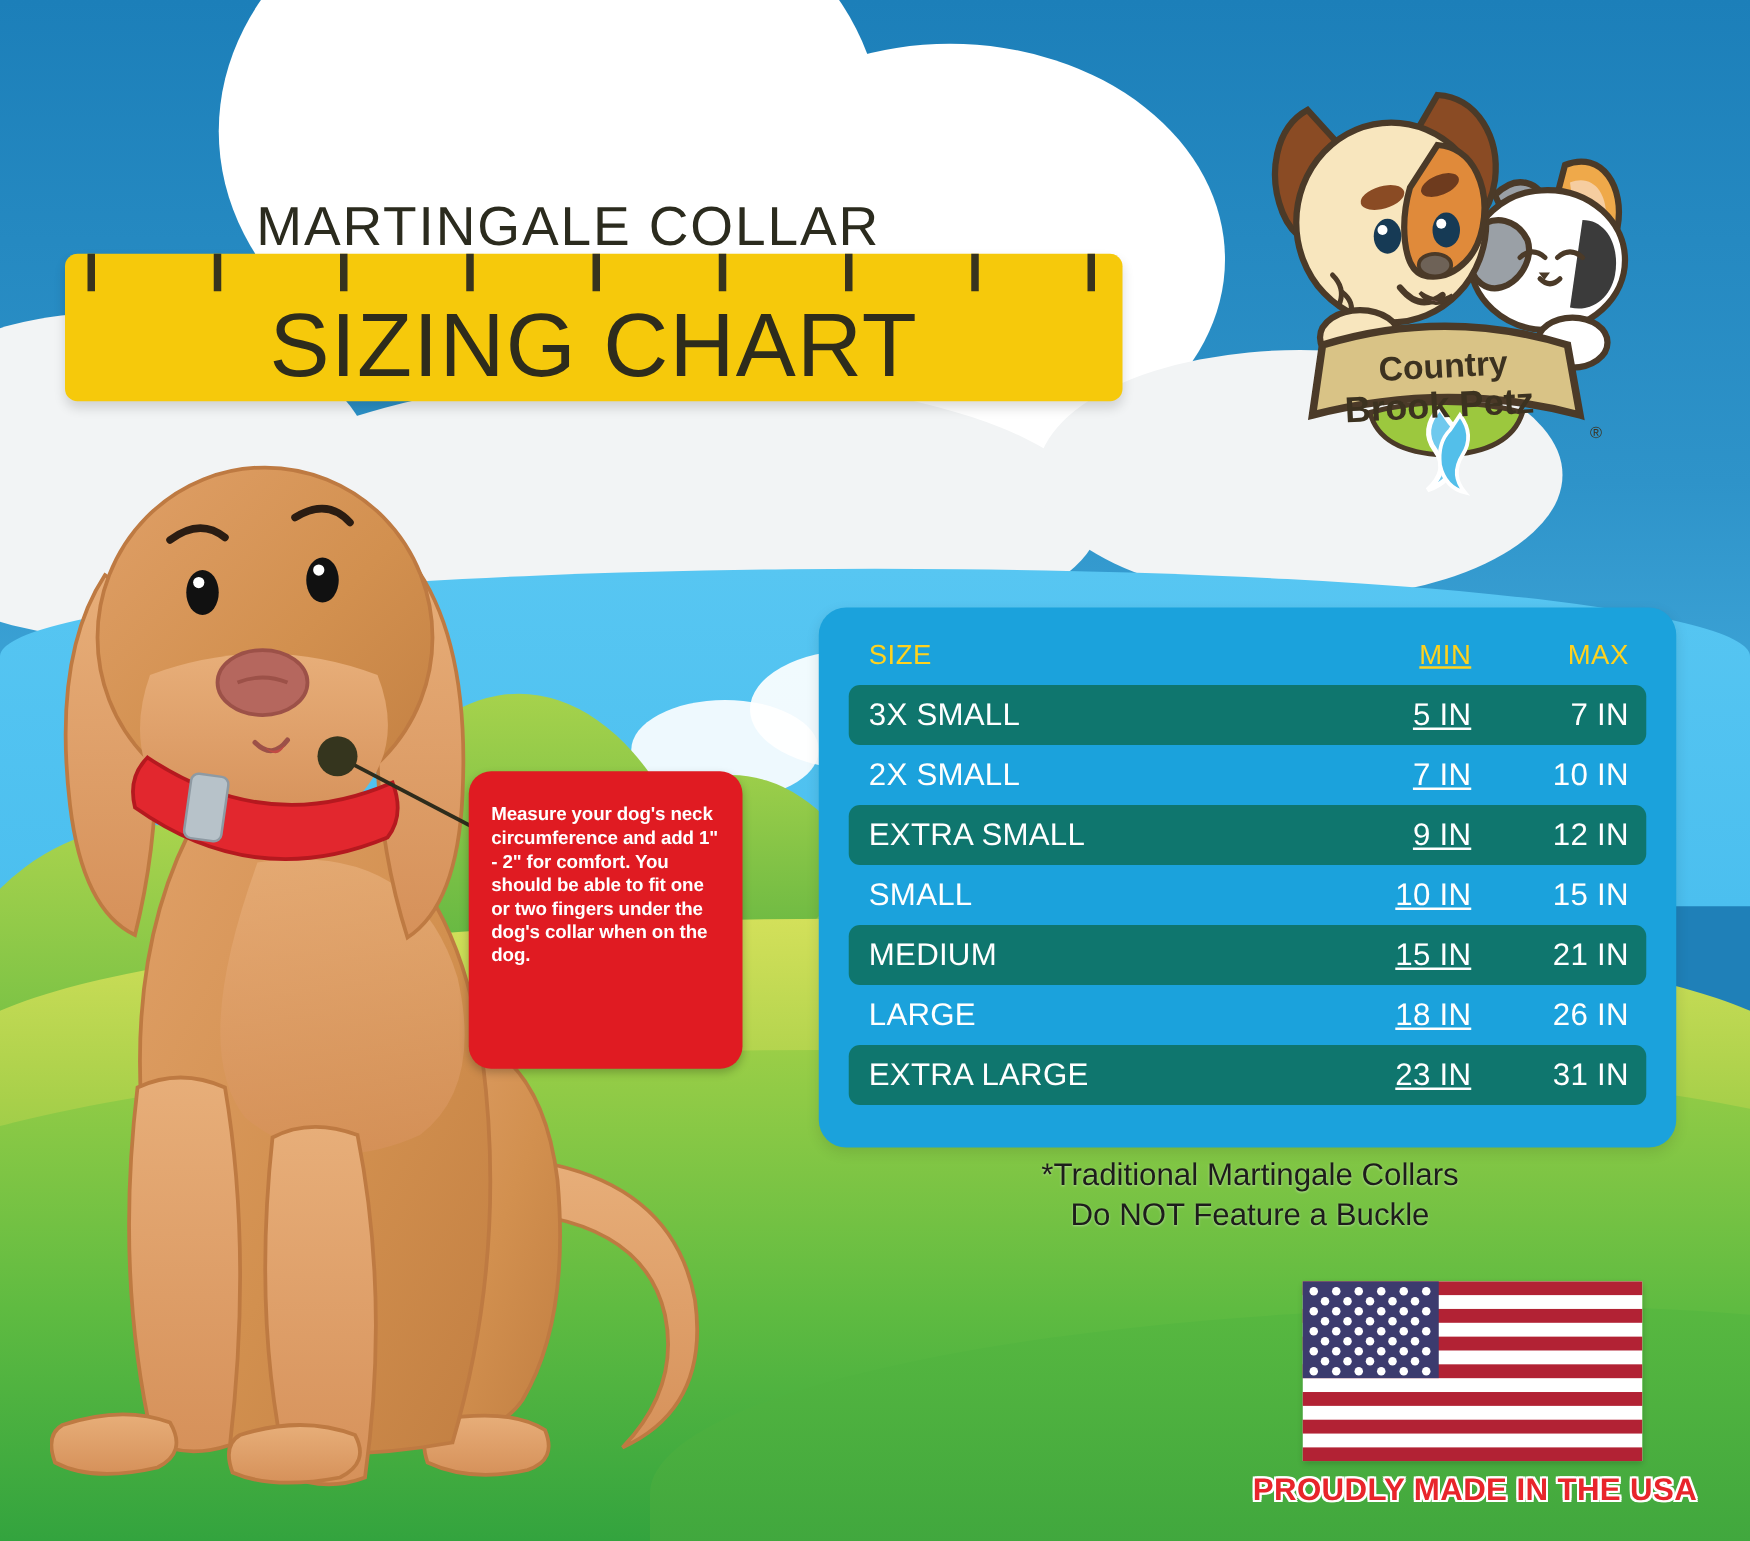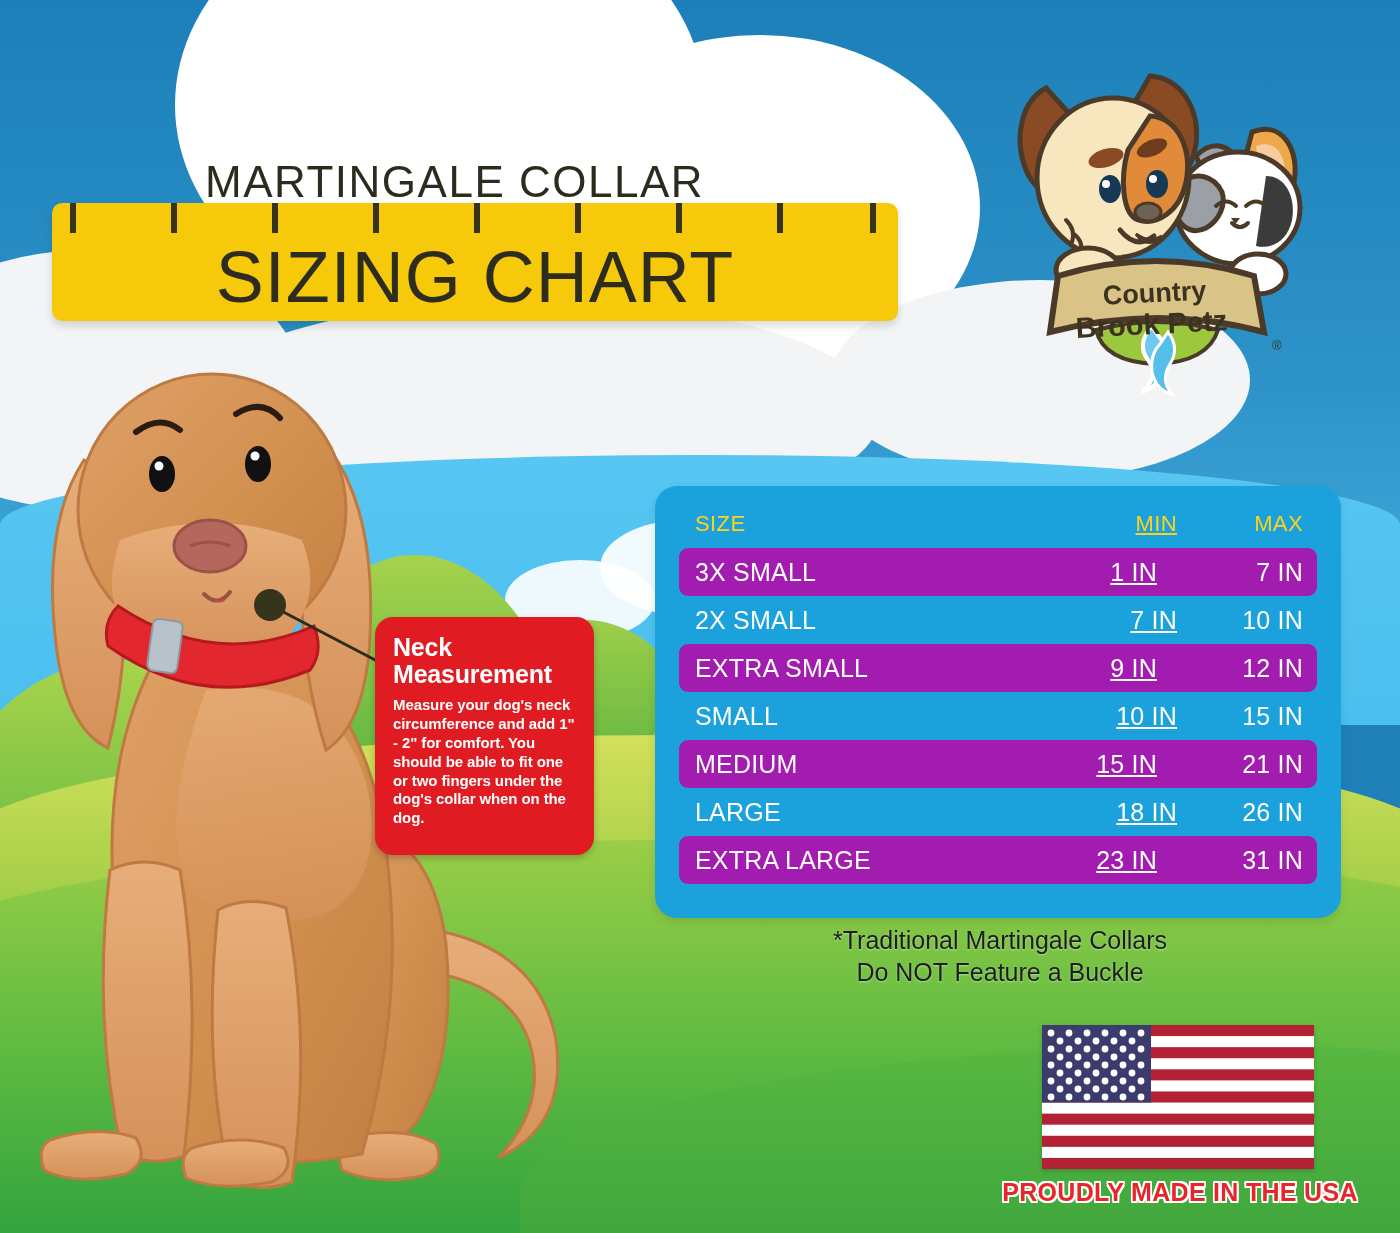--- a/index.html
+++ b/index.html
@@ -98,21 +98,21 @@
     background:#1BA2DC; border-radius:22px;
     box-shadow:0 4px 10px rgba(0,0,0,.10);
     padding:0 24px;
   }
   .trow {
     display:flex; align-items:center; height:48px; border-radius:9px;
     padding:0 14px 0 16px;
     justify-content:space-between;
   }
   .trow.head { height:48px; margin-top:14px; }
-  .trow.alt { background:#a21caf;gap:20px; }
+  .trow.alt { background:#0f766e; }
   .c-size { flex:1; text-align:left; }
   .c-min { width:148px; text-align:right;text-decoration:underline; }
   .c-max { width:126px; text-align:right; }
   .head .c-size, .head .c-min, .head .c-max {
     color:#FFD21E; font-size:22px; letter-spacing:.4px;
   }
   .trow:not(.head) .c-size,
   .trow:not(.head) .c-min,
   .trow:not(.head) .c-max {
     color:#ffffff; font-size:25px; letter-spacing:.2px;
@@ -283,34 +283,33 @@
   </div>
 
   <div class="connector">
     <svg viewBox="0 0 200 110" xmlns="http://www.w3.org/2000/svg">
       <line x1="20" y1="20" x2="150" y2="88" stroke="#2E2C1C" stroke-width="3"></line>
       <circle cx="20" cy="20" r="16" fill="#35351E"></circle>
     </svg>
   </div>
 
   <div class="callout">
-    <h3>Neck Measurement</h3>
     <p>Measure your dog's neck circumference and add 1" - 2" for comfort. You should be able to fit one or two fingers under the dog's collar when on the dog.</p>
   </div>
 
   <div class="table-panel">
     <div class="trow head">
       <div class="c-size">SIZE</div>
       <div class="c-min">MIN</div>
       <div class="c-max">MAX</div>
     </div>
 
     <div class="trow alt">
       <div class="c-size">3X SMALL</div>
-      <div class="c-min">1 IN</div>
+      <div class="c-min">5 IN</div>
       <div class="c-max">7 IN</div>
     </div>
     <div class="trow">
       <div class="c-size">2X SMALL</div>
       <div class="c-min">7 IN</div>
       <div class="c-max">10 IN</div>
     </div>
     <div class="trow alt">
       <div class="c-size">EXTRA SMALL</div>
       <div class="c-min">9 IN</div>

